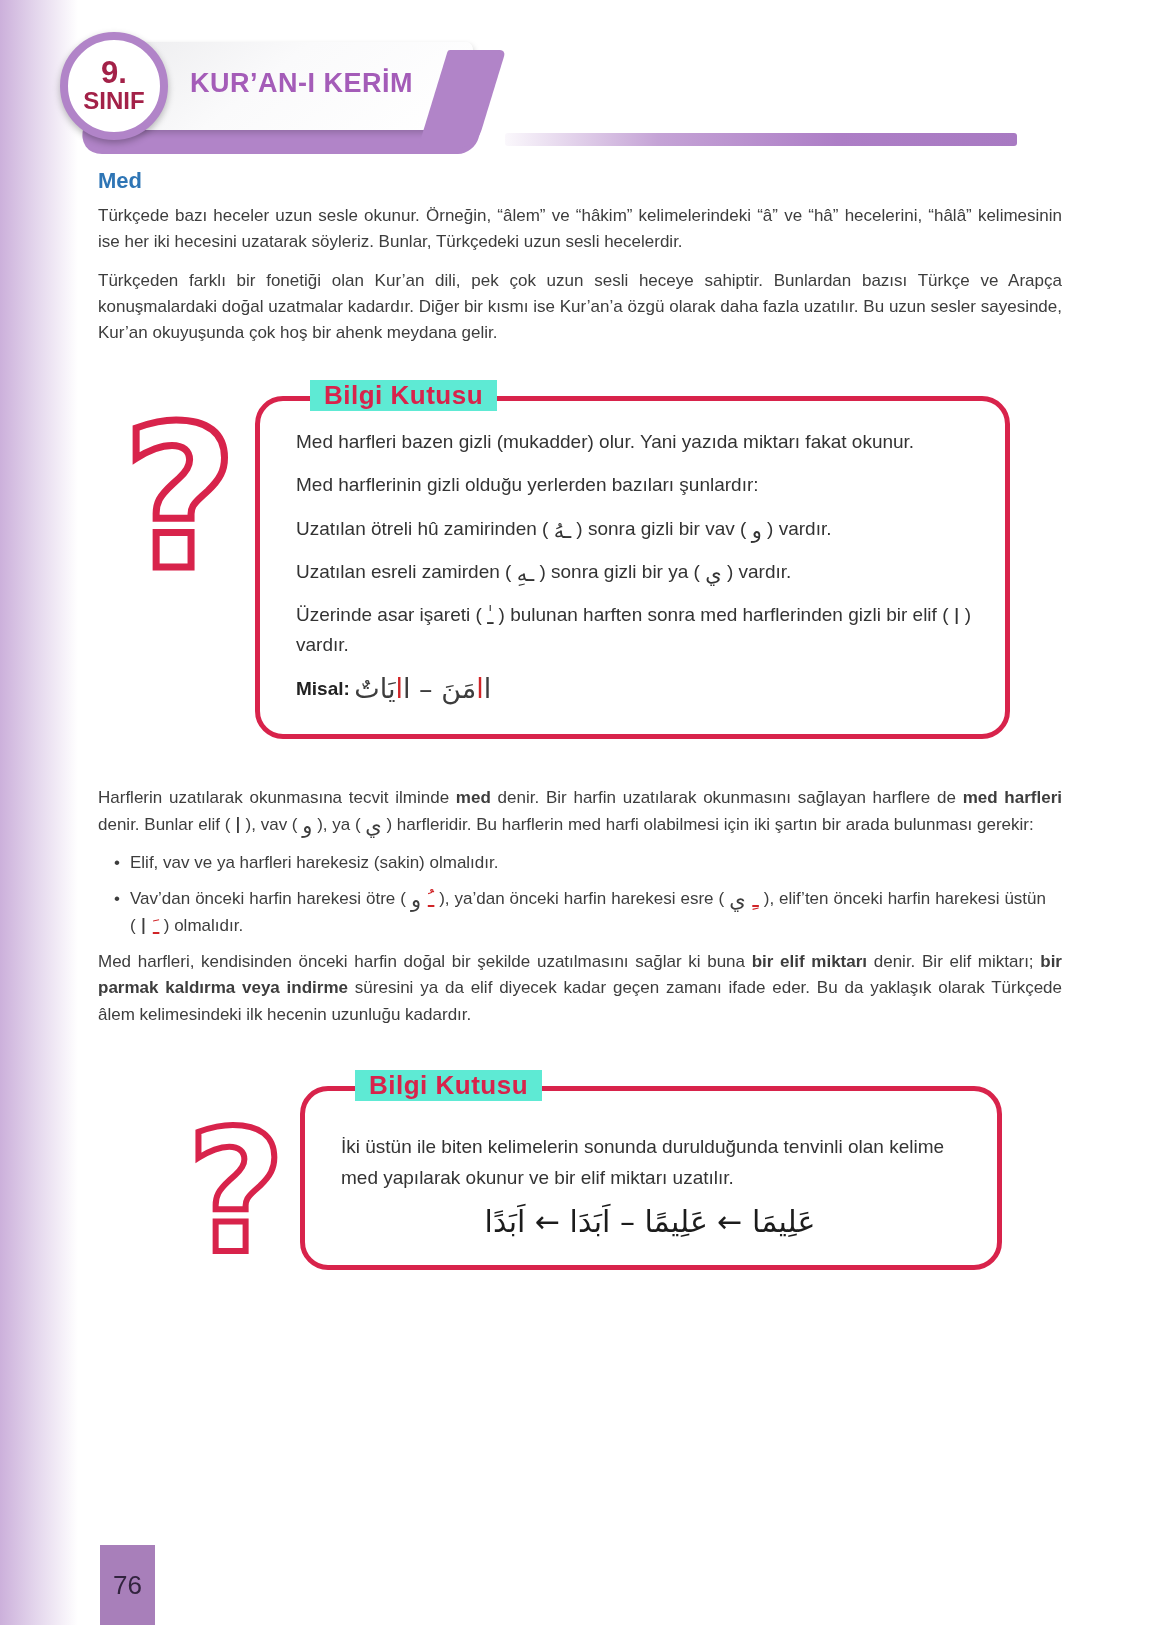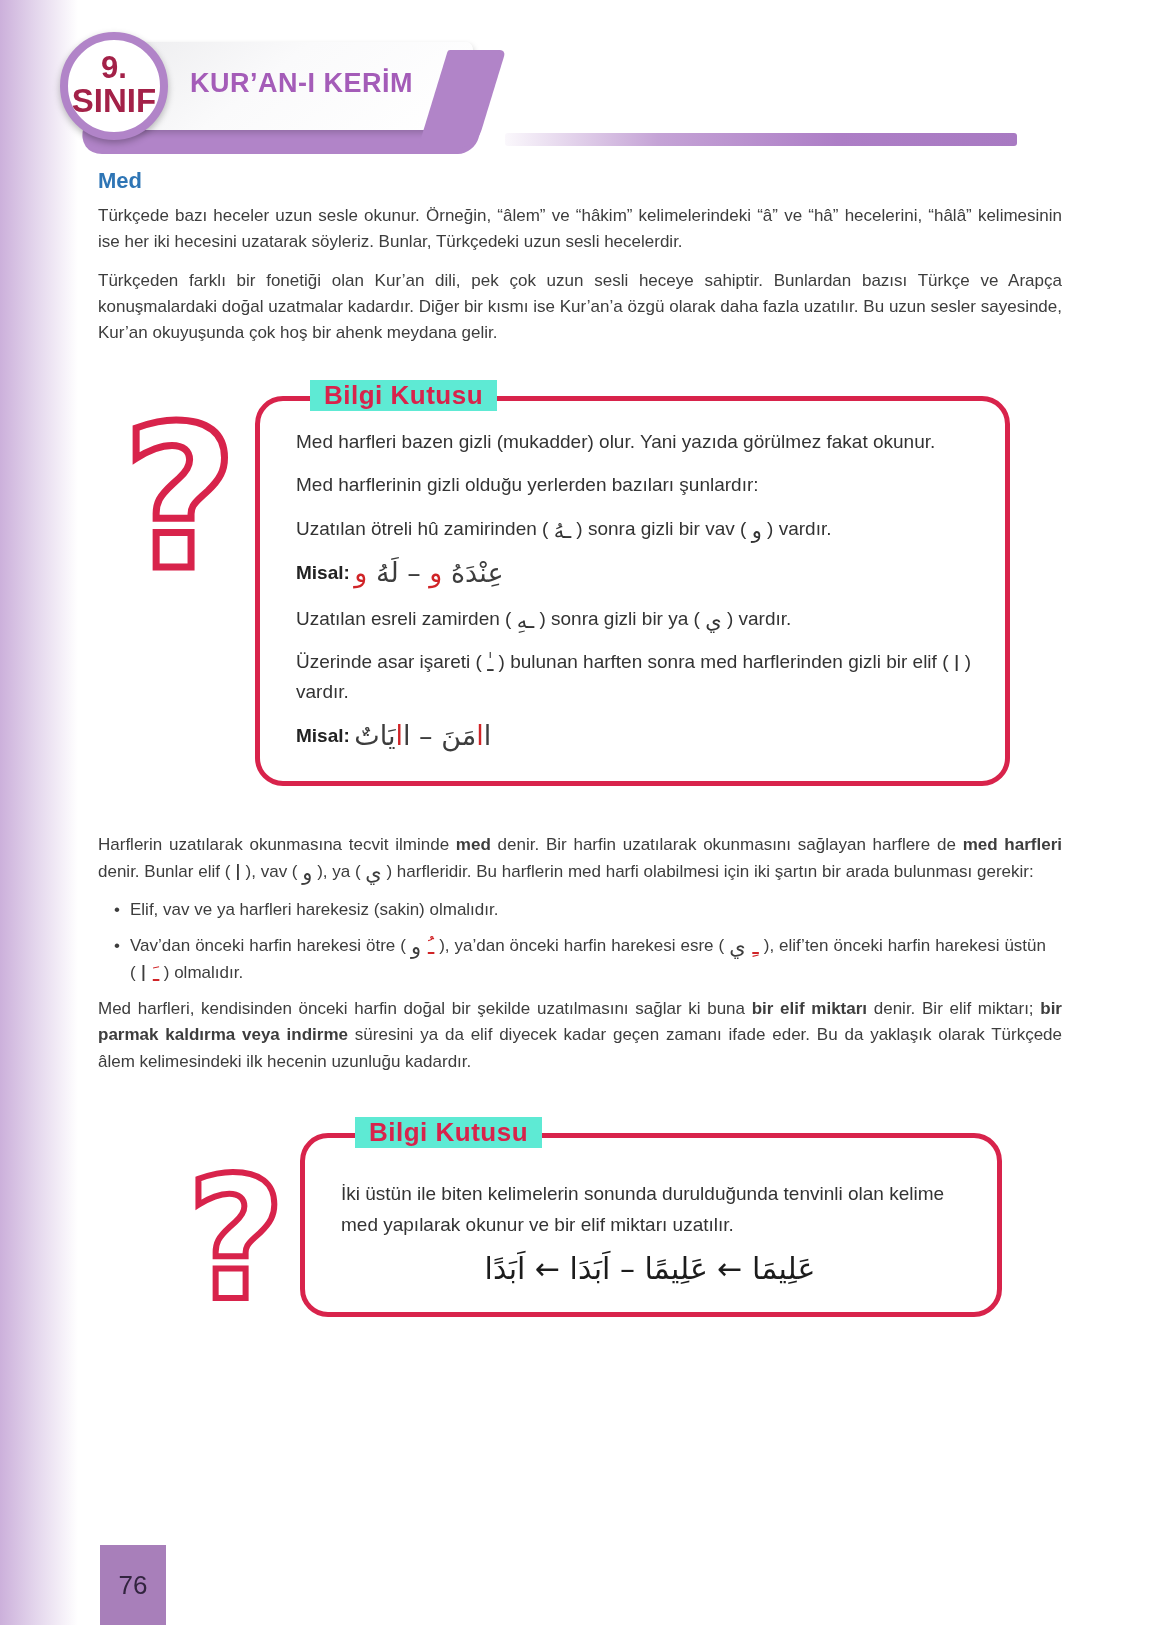--- a/index.html
+++ b/index.html
@@ -32,21 +32,21 @@
     background:linear-gradient(90deg,rgba(177,132,200,0.06) 0%,rgba(177,132,200,0.75) 30%,#ad7ec6 65%,#a87ac2 100%);
     z-index:1;
   }
   .grade-circle{
     position:absolute;left:60px;top:32px;width:92px;height:92px;border-radius:50%;
     background:#ffffff;border:8px solid #b184c8;
     box-shadow:0 3px 7px rgba(0,0,0,.28), inset 0 0 0 2px #fff;
     display:flex;flex-direction:column;align-items:center;justify-content:center;z-index:4;
   }
   .grade-circle .num{font-size:31px;font-weight:bold;color:#a32148;line-height:1;}
-  .grade-circle .label{font-size:33px;font-weight:bold;color:#a32148;line-height:1.1;}
+  .grade-circle .label{font-size:24px;font-weight:bold;color:#a32148;line-height:1.1;}
   .header-title{
     position:absolute;left:190px;top:68px;font-size:27px;font-weight:bold;
     color:#a45cb8;letter-spacing:.5px;z-index:4;
   }
   
   .content{position:absolute;left:98px;top:168px;width:964px;}
   .sec-heading{color:#2e75b5;font-size:22px;font-weight:bold;margin:0 0 9px 0;}
   p.body{font-size:17px;line-height:1.55;text-align:justify;margin:0 0 12px 0;}
   .bold{font-weight:bold;}
   .ar{font-family:"DejaVu Sans", sans-serif;}
@@ -76,21 +76,21 @@
   ul.bullets li::before{content:"•";position:absolute;left:0;top:0;color:#3d3d3d;}
   
   .box2{margin:58px 60px 0 202px;padding:40px 38px 26px 36px;}
   .box2 p{font-size:19px;line-height:1.65;margin:0 0 10px 0;color:#333;}
   .arabic-line{
     text-align:center;font-size:30px;direction:rtl;margin:6px 0 0 0;color:#1c1c1c;
     font-family:"DejaVu Sans", sans-serif;letter-spacing:1px;
   }
   
   .page-num{
-    position:absolute;left:100px;bottom:0;width:66px;height:80px;background:#a87fba;
+    position:absolute;left:100px;bottom:0;width:55px;height:80px;background:#a87fba;
     display:flex;align-items:center;justify-content:center;
     font-size:26px;color:#32243f;
   }
 </style>
 </head>
 <body>
 
 <div class="left-stripe"></div>
 
 <div>
@@ -112,28 +112,24 @@
   <p class="body">Türkçeden farklı bir fonetiği olan Kur’an dili, pek çok uzun sesli heceye sahiptir. Bunlardan bazısı Türkçe ve Arapça konuşmalardaki doğal uzatmalar kadardır. Diğer bir kısmı ise Kur’an’a özgü olarak daha fazla uzatılır. Bu uzun sesler sayesinde, Kur’an okuyuşunda çok hoş bir ahenk meydana gelir.</p>
 
   <div class="infobox box1">
     <div class="q-icon q1">
       <svg width="150" height="228" viewBox="0 0 150 228">
         <text x="72" y="168" font-family="DejaVu Sans, sans-serif" font-size="198" font-weight="bold" text-anchor="middle" fill="none" stroke="#d8234b" stroke-width="7">?</text>
       </svg>
     </div>
     <div class="legend">Bilgi Kutusu</div>
 
-    <p>Med harfleri bazen gizli (mukadder) olur. Yani yazıda görülmez fakat okunur.</p>
+    <p>Med harfleri bazen gizli (mukadder) olur. Yani yazıda miktarı fakat okunur.</p>
     <p>Med harflerinin gizli olduğu yerlerden bazıları şunlardır:</p>
 
     <p><span>Uzatılan ötreli hû zamirinden ( </span><span class="ar inline-ar" dir="rtl">ـهُ</span><span> ) sonra gizli bir vav ( </span><span class="ar inline-ar" dir="rtl">و</span><span> ) vardır.</span></p>
-    <div class="misal">
-      <span class="mlabel">Misal:</span>
-      <span class="ar mar" dir="rtl"><span>عِنْدَهُ </span><span class="ar-red">و</span><span> – لَهُ </span><span class="ar-red">و</span></span>
-    </div>
 
     <p><span>Uzatılan esreli zamirden ( </span><span class="ar inline-ar" dir="rtl">ـهِ</span><span> ) sonra gizli bir ya ( </span><span class="ar inline-ar" dir="rtl">ي</span><span> ) vardır.</span></p>
 
     <p><span>Üzerinde asar işareti ( </span><span class="ar inline-ar" dir="rtl">ـٰ</span><span> ) bulunan harften sonra med harflerinden gizli bir elif ( </span><span class="ar inline-ar" dir="rtl">ا</span><span> ) vardır.</span></p>
     <div class="misal">
       <span class="mlabel">Misal:</span>
       <span class="ar mar" dir="rtl"><span>ا</span><span class="ar-red">ا</span><span>مَنَ – ا</span><span class="ar-red">ا</span><span>يَاتٌ</span></span>
     </div>
   </div>
 

